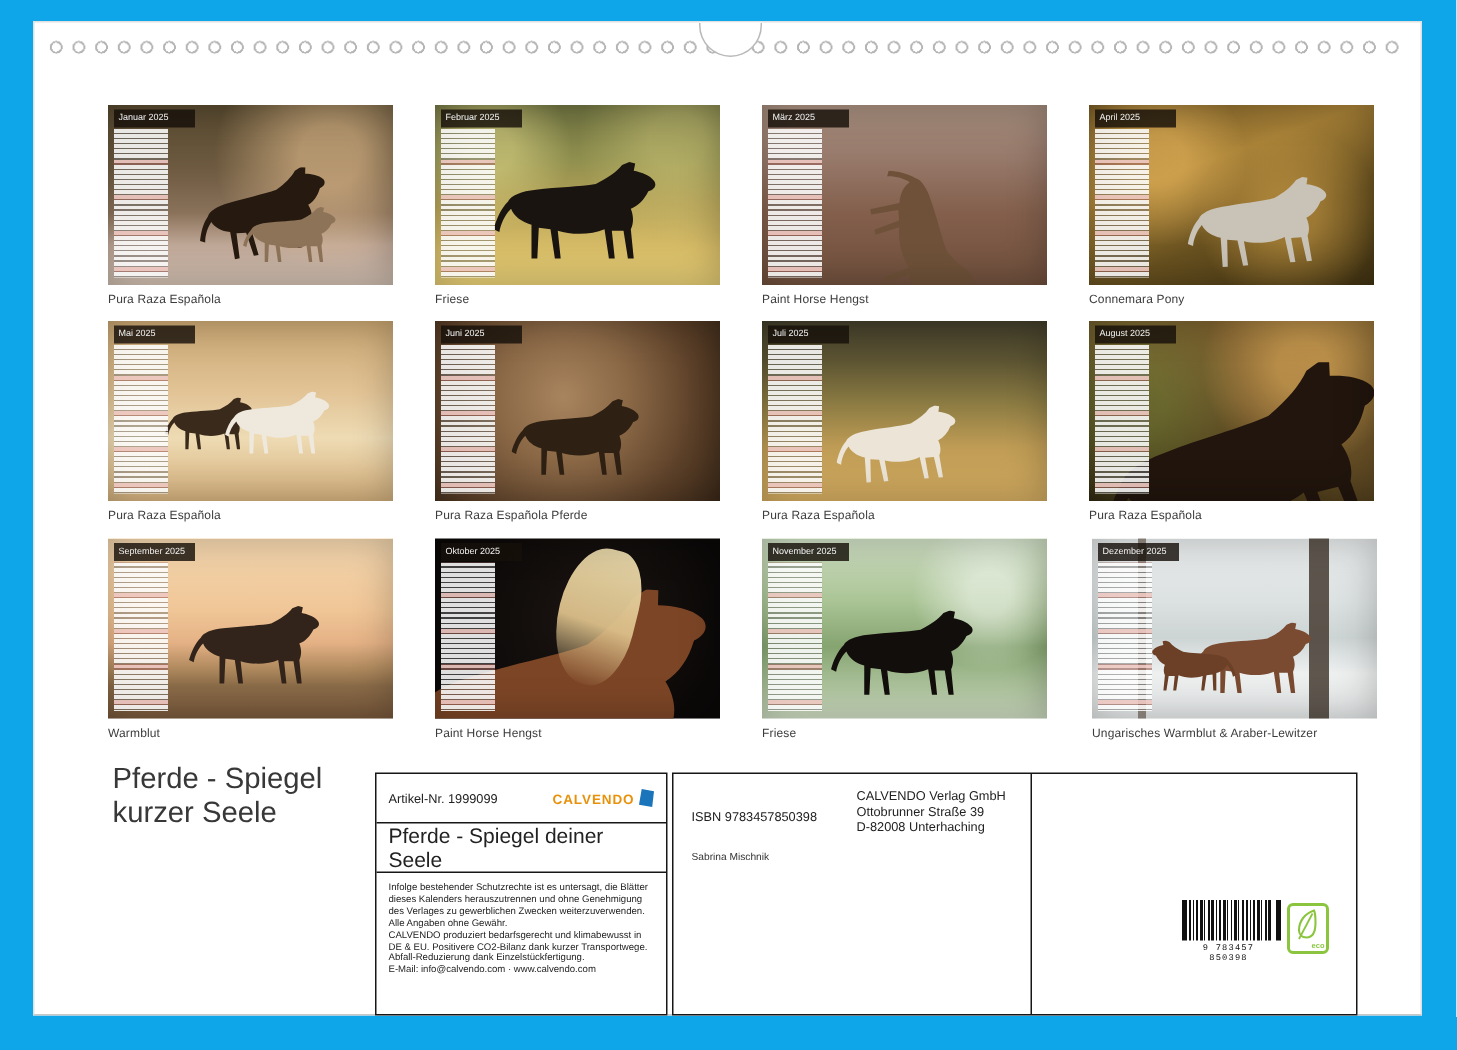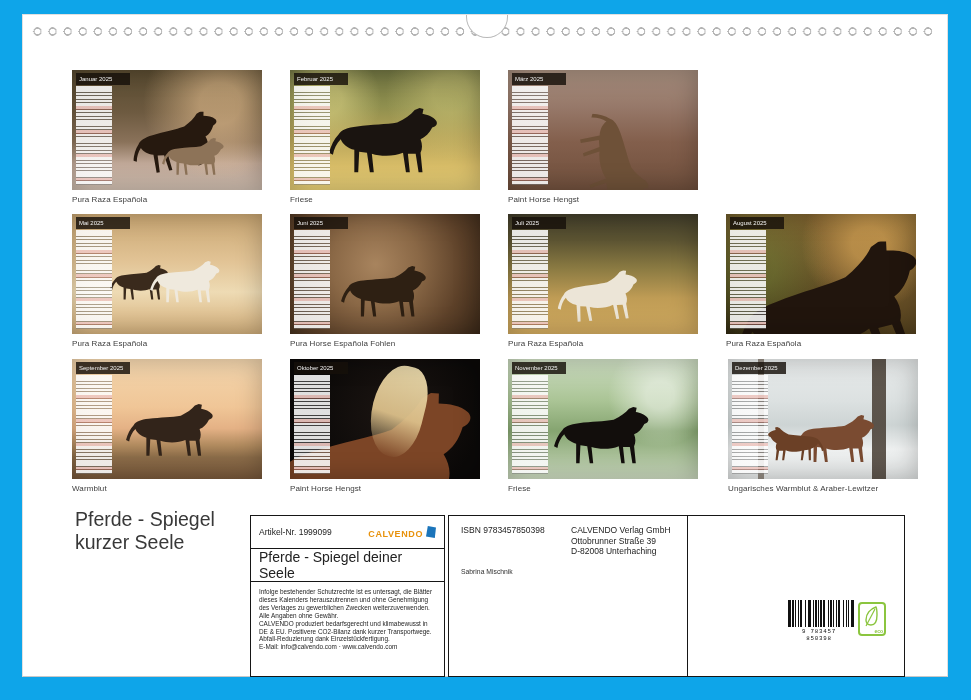--- a/index.html
+++ b/index.html
@@ -98,21 +98,21 @@
   .cal-text{text-align:left;}
   .cal-word{font-size:9px;font-weight:bold;letter-spacing:.6px;color:#E8920C;line-height:9px;}
   .cal-tag{width:34px;height:2.5px;background:#2BA8A0;margin-top:1.5px;margin-left:auto;}
   .cal-icon{width:10px;height:12px;background:#1B75BB;clip-path:polygon(18% 0,100% 12%,88% 100%,0 88%);}
   .bl-row2{height:33px;border-bottom:1.5px solid #161616;display:flex;align-items:center;
            padding:0 8px;font-size:14px;color:#222;box-sizing:border-box;}
   .bl-row3{padding:6px 8px;font-size:6.4px;line-height:7.9px;color:#1e1e1e;}
 
   #box-right{left:448px;top:515px;width:457px;height:162px;display:flex;}
   .cell-mid{width:239px;border-right:1.5px solid #161616;position:relative;box-sizing:border-box;}
-  .isbn{position:absolute;left:12px;top:9px;font-size:8.5px;color:#222;}
+  .isbn{position:absolute;left:12px;top:23px;font-size:8.5px;color:#222;}
   .publisher{position:absolute;left:122px;top:9px;font-size:8.5px;line-height:10.5px;color:#222;}
   .author{position:absolute;left:12px;top:52px;font-size:6.8px;color:#333;}
   .cell-bar{flex:1;position:relative;}
   .barcode{position:absolute;left:100px;top:84px;width:62px;}
   .bars{width:62px;height:27px;
         background:repeating-linear-gradient(90deg,#111 0 1.2px,#fff 1.2px 2.4px,#111 2.4px 4.3px,#fff 4.3px 5.2px,#111 5.2px 5.8px,#fff 5.8px 7.6px);
         border-left:2px solid #111;border-right:2px solid #111;}
   .bc-digits{font-size:5.8px;letter-spacing:.8px;color:#111;margin-top:1px;text-align:center;font-family:"Liberation Mono",monospace;}
   .eco{position:absolute;left:170px;top:86px;width:24px;height:30px;border:2px solid #8BC53F;
        border-radius:4px;background:#fff;}
@@ -170,20 +170,32 @@
           <use href="#horse"></use>
         </svg>
       <div class="minical">
         <div class="mc-head">März 2025</div>
         <div class="mc-rows"></div>
       </div>
     </div>
     <div class="caption">Paint Horse Hengst</div>
   </div>
 
+  <div class="cell" style="left:726px;top:70px">
+    <div class="photo ph4">
+      <svg class="horse ha" viewBox="0 0 115 68">
+          <use href="#horse"></use>
+        </svg>
+      <div class="minical">
+        <div class="mc-head">April 2025</div>
+        <div class="mc-rows"></div>
+      </div>
+    </div>
+    <div class="caption">Connemara Pony</div>
+  </div>
 
   <div class="cell" style="left:72px;top:214px">
     <div class="photo ph5">
       <svg class="horse ha" viewBox="0 0 115 68">
           <use href="#horse"></use>
         </svg>
       <svg class="horse hb" viewBox="0 0 115 68">
           <use href="#horse"></use>
         </svg>
       <div class="minical">
@@ -197,21 +209,21 @@
   <div class="cell" style="left:290px;top:214px">
     <div class="photo ph6">
       <svg class="horse ha" viewBox="0 0 115 68">
           <use href="#horse"></use>
         </svg>
       <div class="minical">
         <div class="mc-head">Juni 2025</div>
         <div class="mc-rows"></div>
       </div>
     </div>
-    <div class="caption">Pura Horse Española Fohlen</div>
+    <div class="caption">Pura Raza Española Pferde</div>
   </div>
 
   <div class="cell" style="left:508px;top:214px">
     <div class="photo ph7">
       <svg class="horse ha" viewBox="0 0 115 68">
           <use href="#horse"></use>
         </svg>
       <div class="minical">
         <div class="mc-head">Juli 2025</div>
         <div class="mc-rows"></div>

